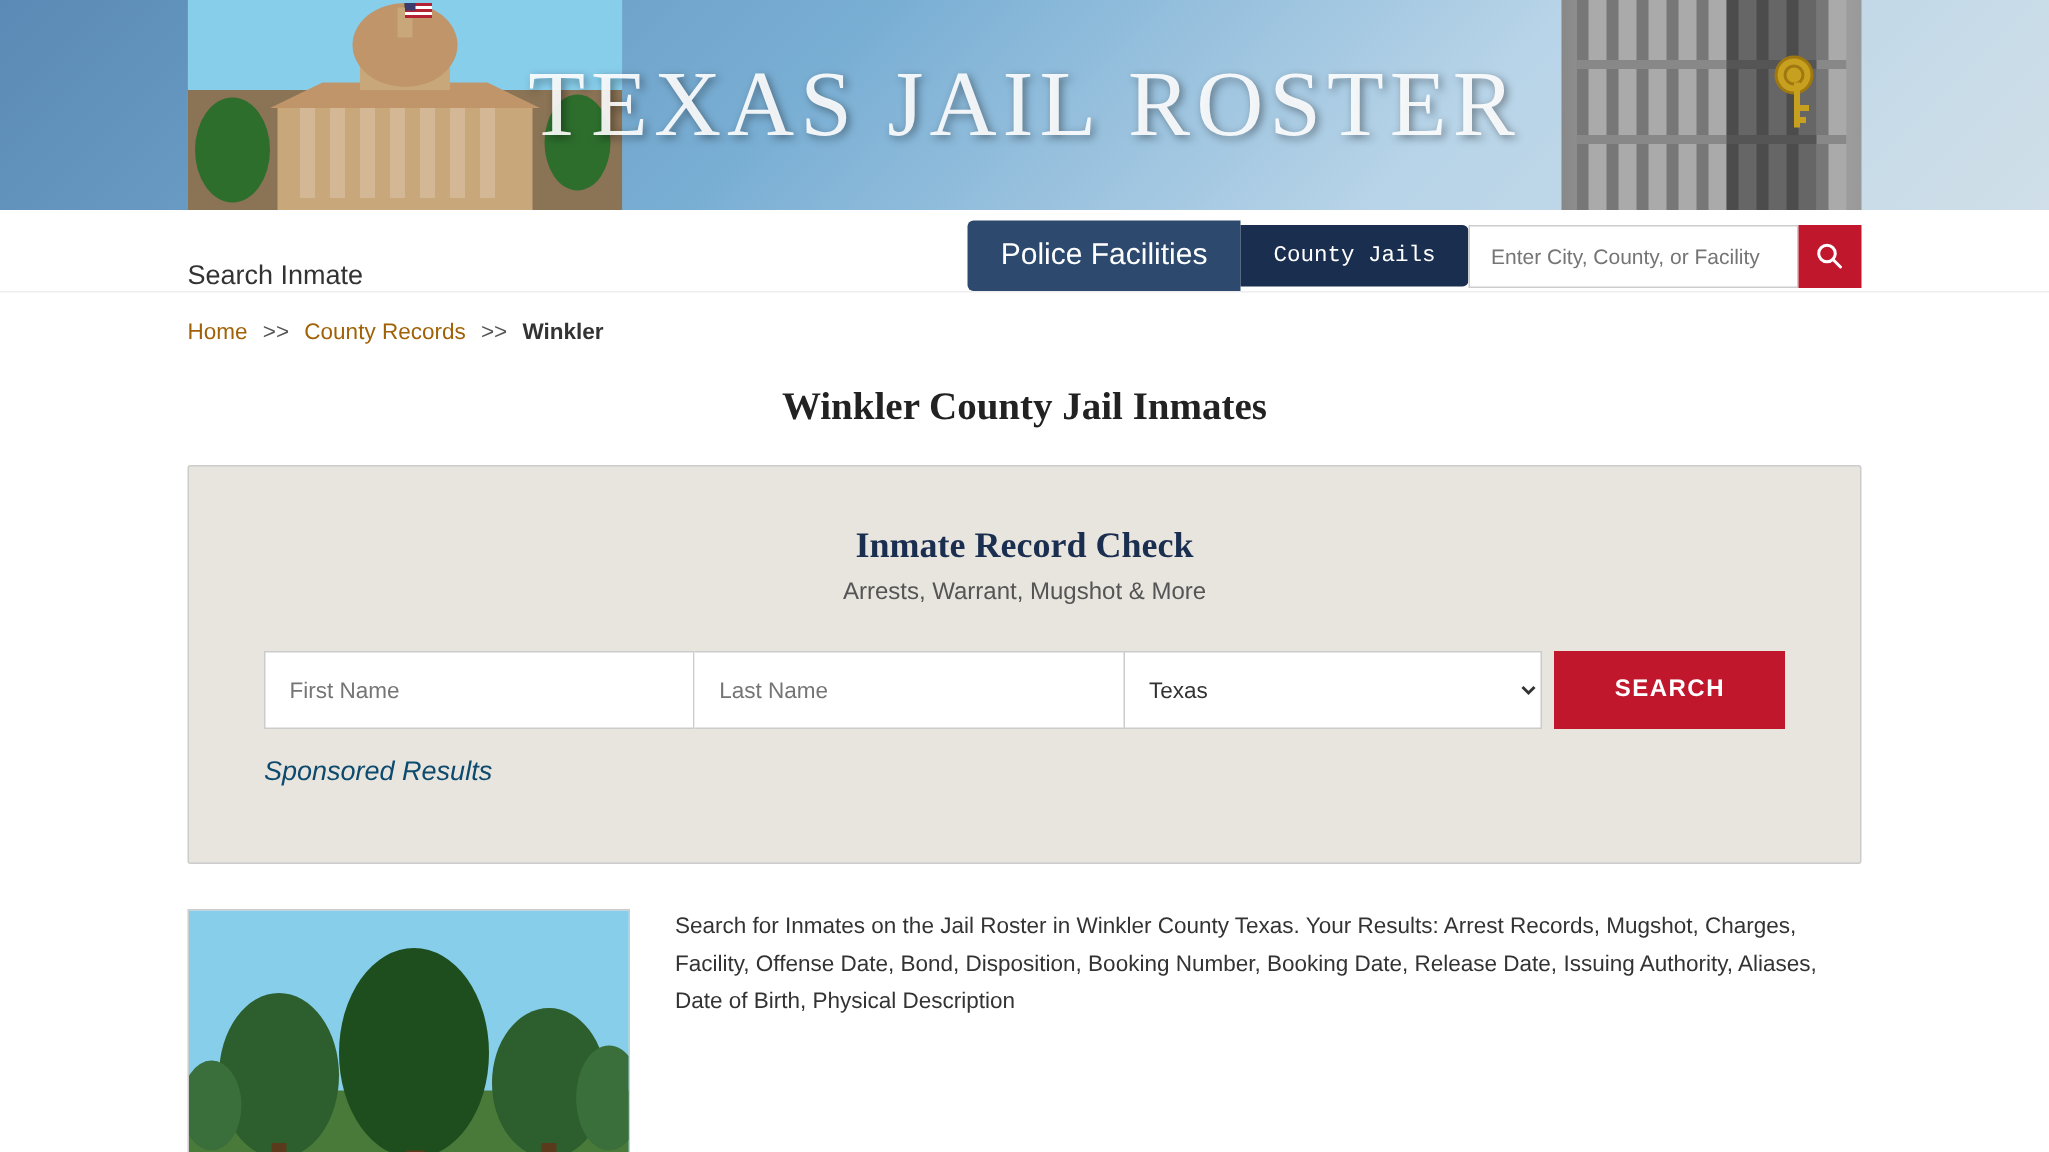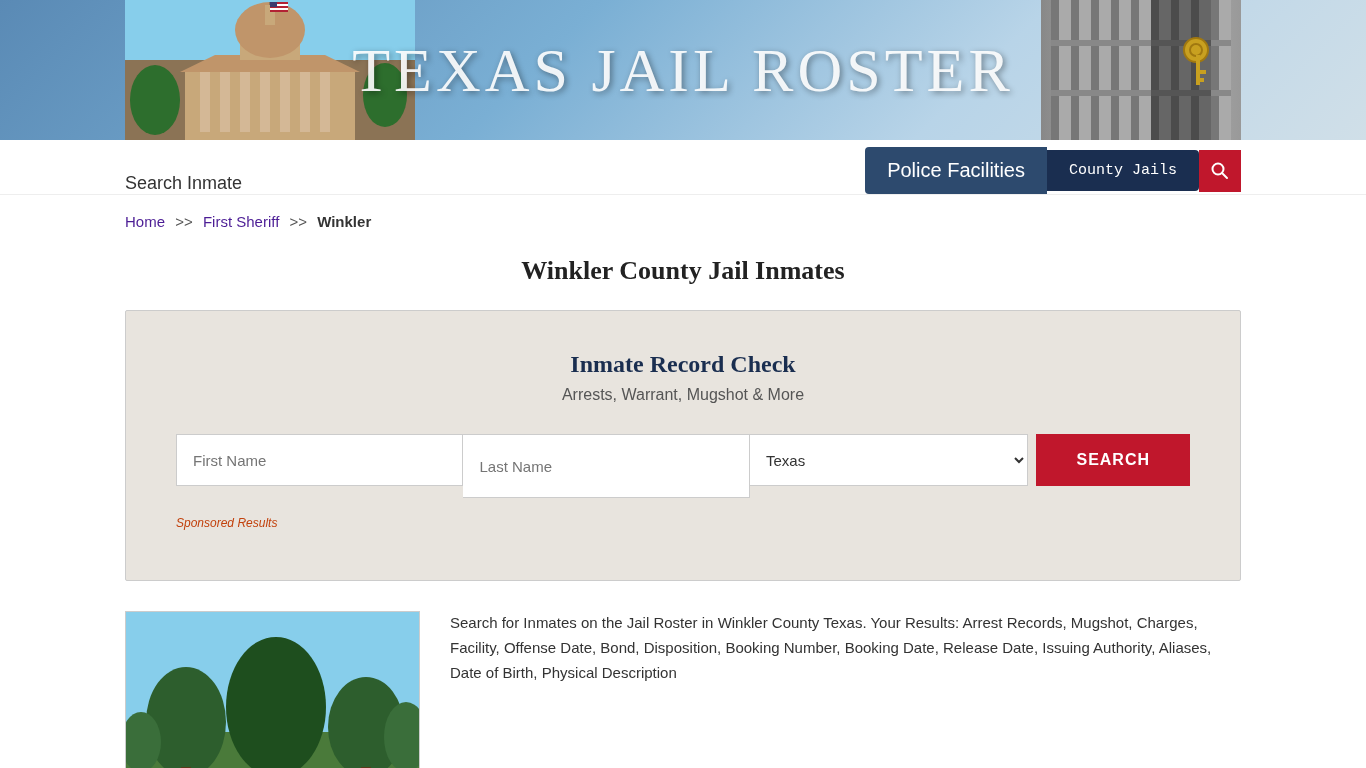--- a/index.html
+++ b/index.html
@@ -88,21 +88,21 @@
       justify-content: center;
     }
 
     
     .breadcrumb-area {
       padding: 18px 125px 10px 125px;
       font-family: Arial, sans-serif;
       font-size: 15px;
     }
     .breadcrumb-area a {
-      color: #4c1d95;
+      color: #a16207;
       text-decoration: none;
     }
     .breadcrumb-sep {
       color: #555;
       margin: 0 6px;
     }
     .breadcrumb-current {
       font-weight: bold;
       color: #333;
       margin-top: 33px;
@@ -152,21 +152,21 @@
       height: 52px;
       border: 1px solid #ccc;
       padding: 0 16px;
       font-size: 15px;
       color: #999;
       font-family: Arial, sans-serif;
       background: #fff;
     }
     .form-input-last {
       flex: 1;
-      height: 64px;
+      height: 52px;
       border: 1px solid #ccc;
       border-left: none;
       padding: 0 16px;
       font-size: 15px;
       color: #999;
       font-family: Arial, sans-serif;
       background: #fff;
     }
     .form-select-state {
       flex: 1;
@@ -188,22 +188,22 @@
       padding: 0 40px;
       font-size: 16px;
       font-family: Arial, sans-serif;
       font-weight: bold;
       letter-spacing: 1px;
       cursor: pointer;
       margin-left: 8px;
     }
     .sponsored-label {
       margin-top: 18px;
-      font-size: 12px;
-      color: #c2410c;
+      font-size: 18px;
+      color: #0c4a6e;
       font-family: Arial, sans-serif;
       font-style: italic;
     }
 
     
     .bottom-section {
       display: flex;
       padding: 30px 125px;
       gap: 30px;
       align-items: flex-start;
@@ -306,33 +306,34 @@
       <rect x="145" y="78" width="8" height="4" fill="#c8a020"></rect>
     </svg>
   </div>
 </div>
 
 <div class="nav-bar">
   <div class="nav-left">Search Inmate</div>
   <div class="nav-right">
     <button class="nav-btn-police">Police Facilities</button>
     <button class="nav-btn-county">County Jails</button>
+    <input class="search-facility-input" type="text" placeholder="Enter City, County, or Facility" style="">
     <button class="search-facility-btn">
       <svg width="18" height="18" viewBox="0 0 18 18" fill="none" xmlns="http://www.w3.org/2000/svg">
         <circle cx="7" cy="7" r="5.5" stroke="white" stroke-width="2"></circle>
         <line x1="11" y1="11" x2="16" y2="16" stroke="white" stroke-width="2" stroke-linecap="round"></line>
       </svg>
     </button>
   </div>
 </div>
 
 <div class="breadcrumb-area">
   <a href="#">Home</a>
   <span class="breadcrumb-sep">&gt;&gt;</span>
-  <a href="#">First Sheriff</a>
+  <a href="#">County Records</a>
   <span class="breadcrumb-sep">&gt;&gt;</span>
   <span class="breadcrumb-current">Winkler</span>
 </div>
 
 <div class="page-title-area">
   <h1>Winkler County Jail Inmates</h1>
 </div>
 
 <div class="record-check-box">
   <h2>Inmate Record Check</h2>

